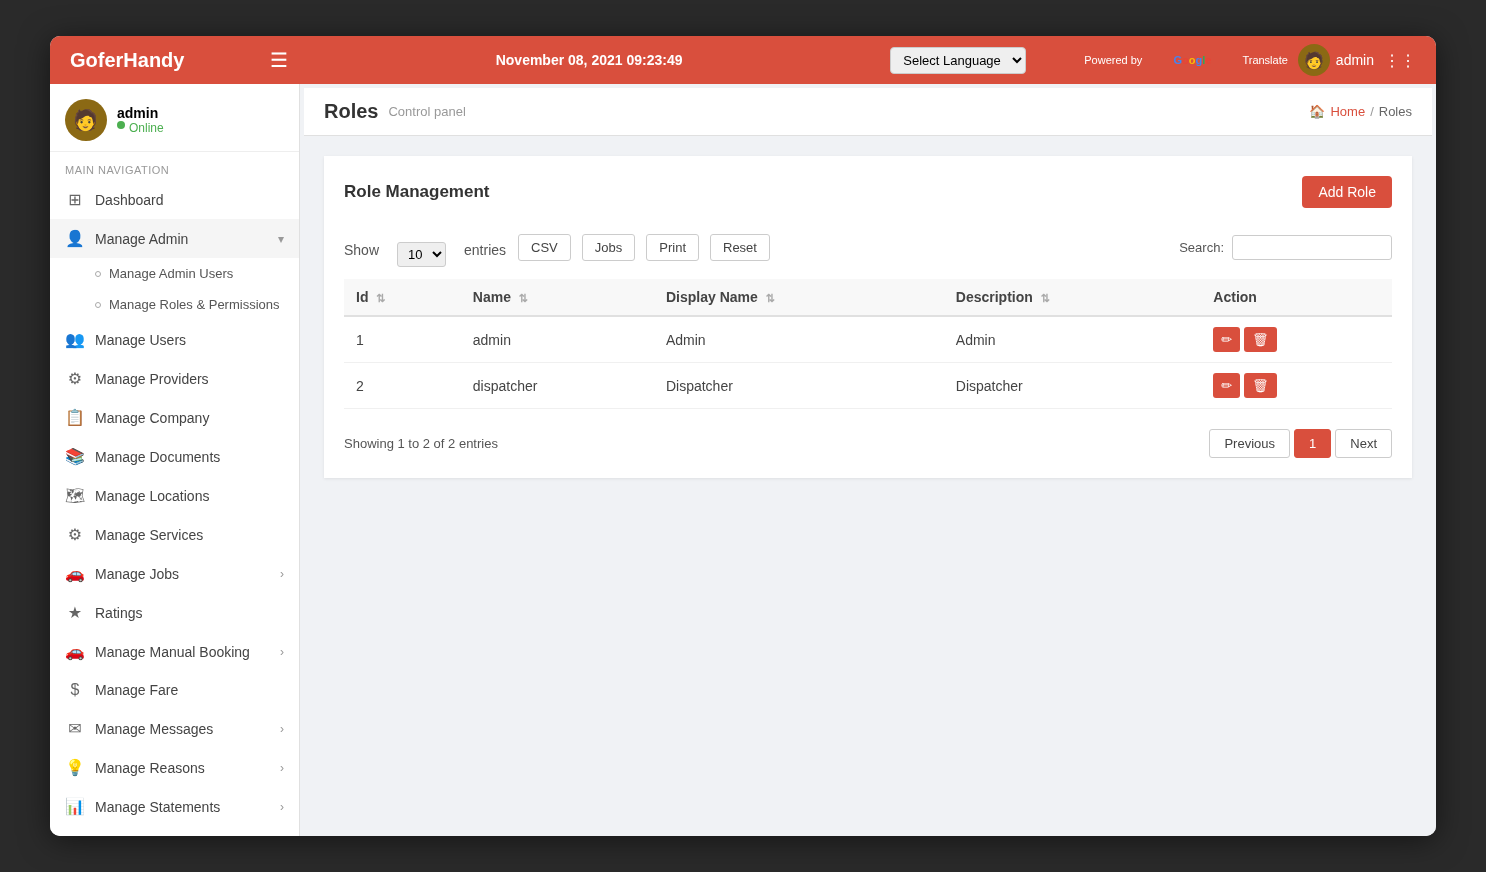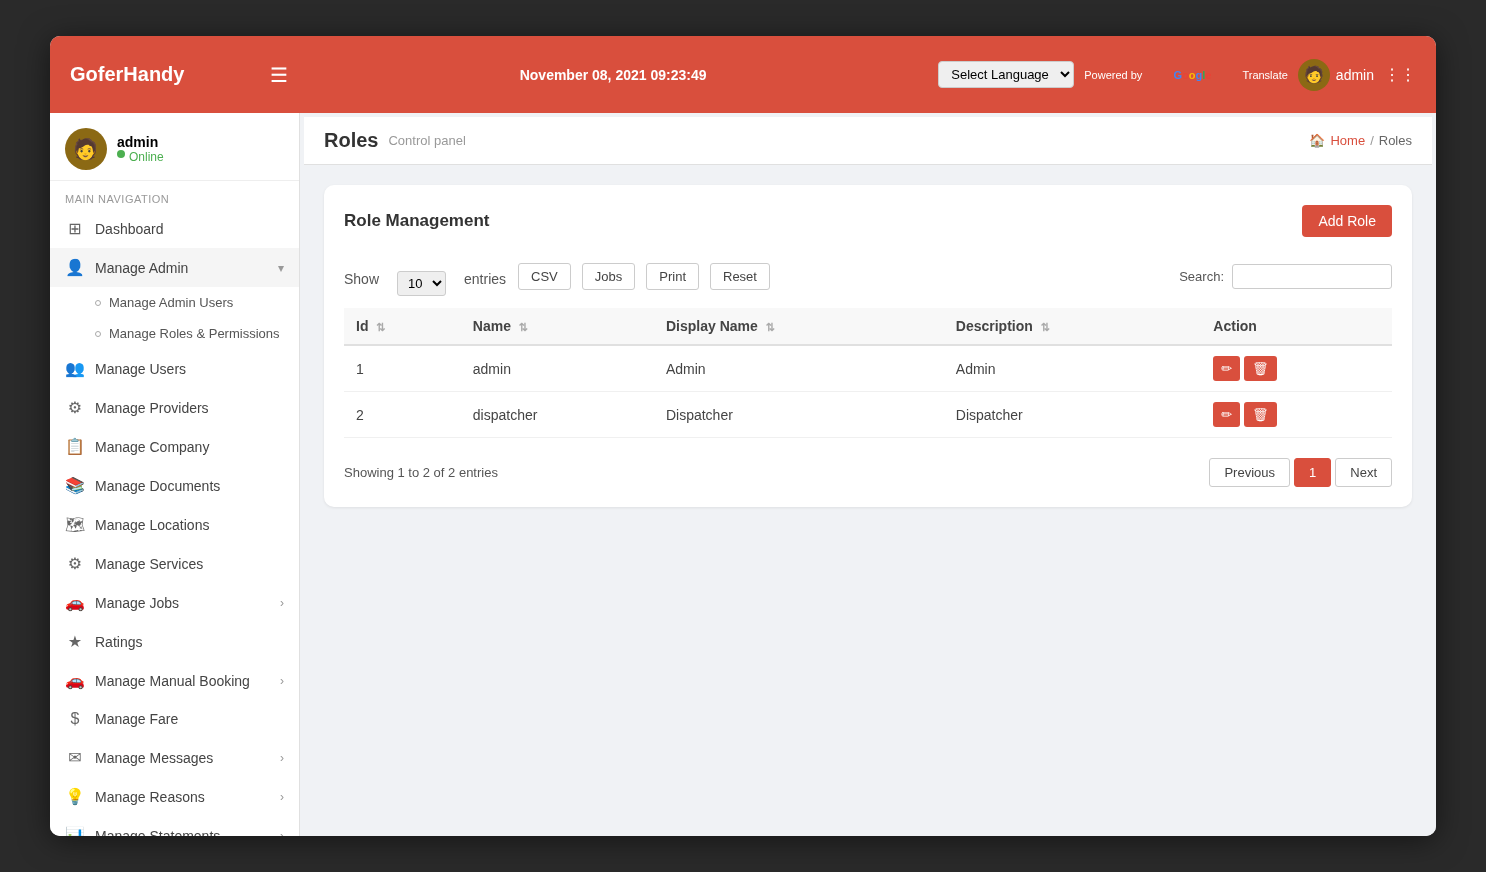--- a/index.html
+++ b/index.html
@@ -18,21 +18,21 @@
       background: #f0f0f0;
       border-radius: 10px;
       overflow: hidden;
       display: flex;
       flex-direction: column;
       box-shadow: 0 4px 30px rgba(0,0,0,0.5);
     }
     
     .header {
       background: #d94f3d;
-      height: 77px;
+      height: 48px;
       display: flex;
       align-items: center;
       padding: 0 20px;
       flex-shrink: 0;
     }
     .header-logo {
       color: #fff;
       font-size: 20px;
       font-weight: bold;
       width: 200px;
@@ -61,20 +61,21 @@
       border: 1px solid #ccc;
       font-size: 13px;
       cursor: pointer;
     }
     .powered-by {
       font-size: 11px;
       color: #fff;
       display: flex;
       align-items: flex-end;
       gap: 14px;
+      margin-left: 48px;
     }
     .google-g { color: #4285F4; }
     .google-o1 { color: #EA4335; }
     .google-o2 { color: #FBBC05; }
     .google-g2 { color: #4285F4; }
     .google-l { color: #34A853; }
     .google-e { color: #EA4335; }
     .header-admin {
       color: #fff;
       display: flex;
@@ -227,21 +228,21 @@
       align-items: center;
       gap: 5px;
     }
     .breadcrumb a { color: #d94f3d; text-decoration: none; }
     .breadcrumb-sep { color: #999; }
     .content-area {
       padding: 20px;
     }
     .card {
       background: #fff;
-      border-radius: 10px;
+      border-radius: 0;
       padding: 20px;
       box-shadow: 0 1px 3px rgba(0,0,0,0.08);
     }
     .card-header {
       display: flex;
       align-items: center;
       justify-content: space-between;
       margin-bottom: 20px;
     }
     .card-title {

